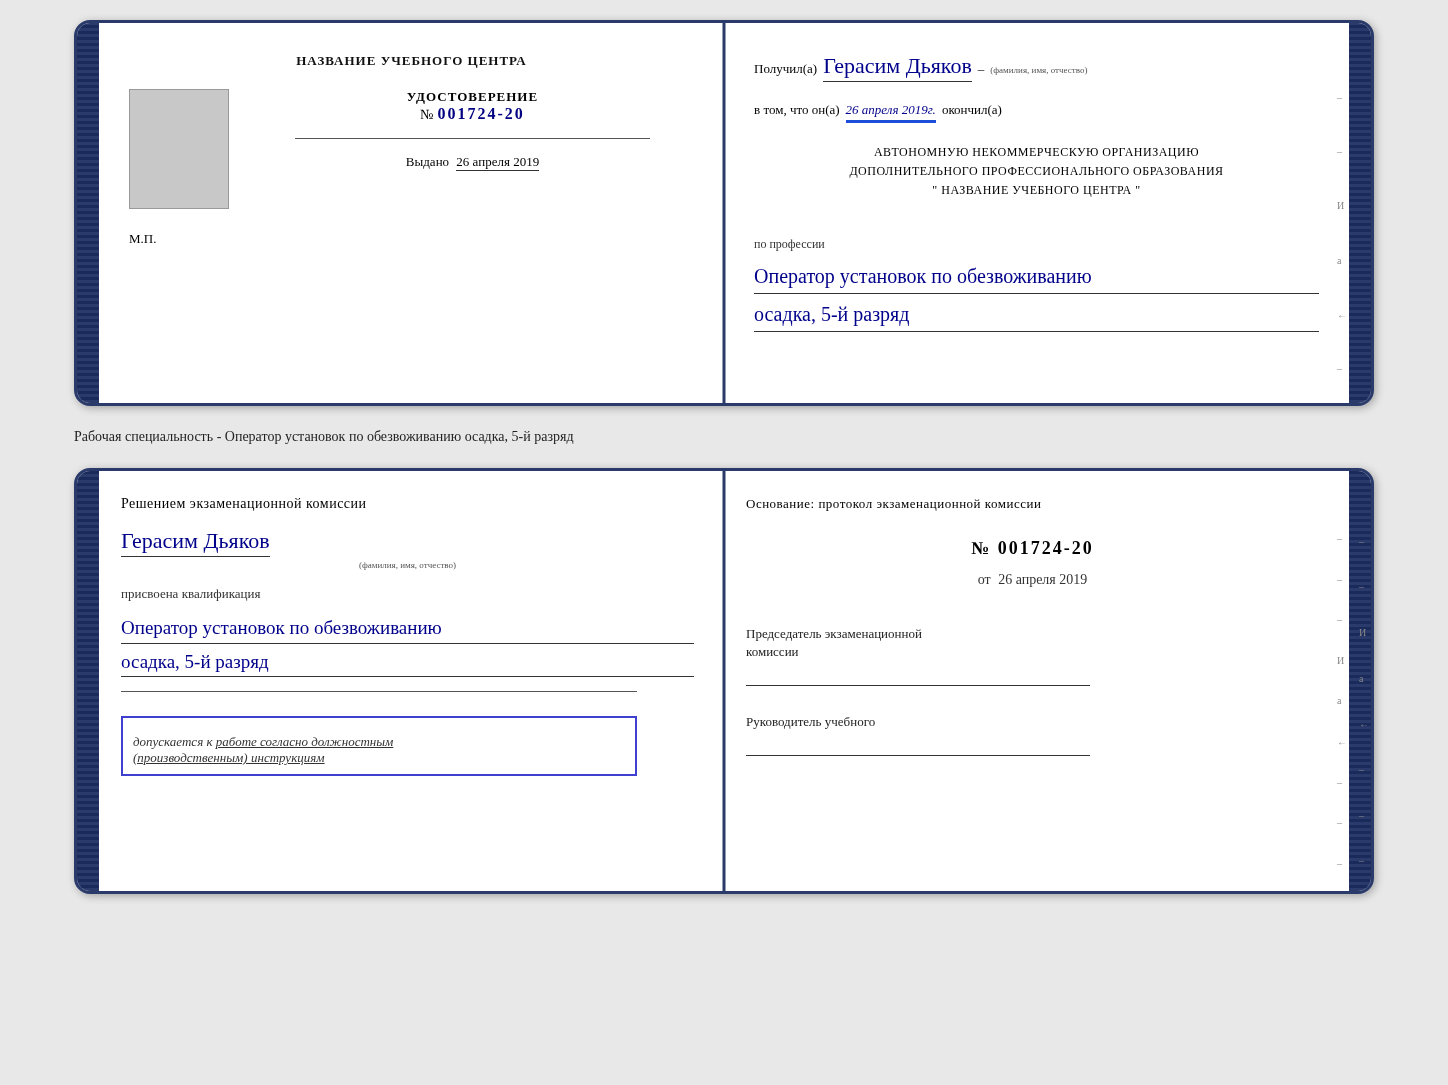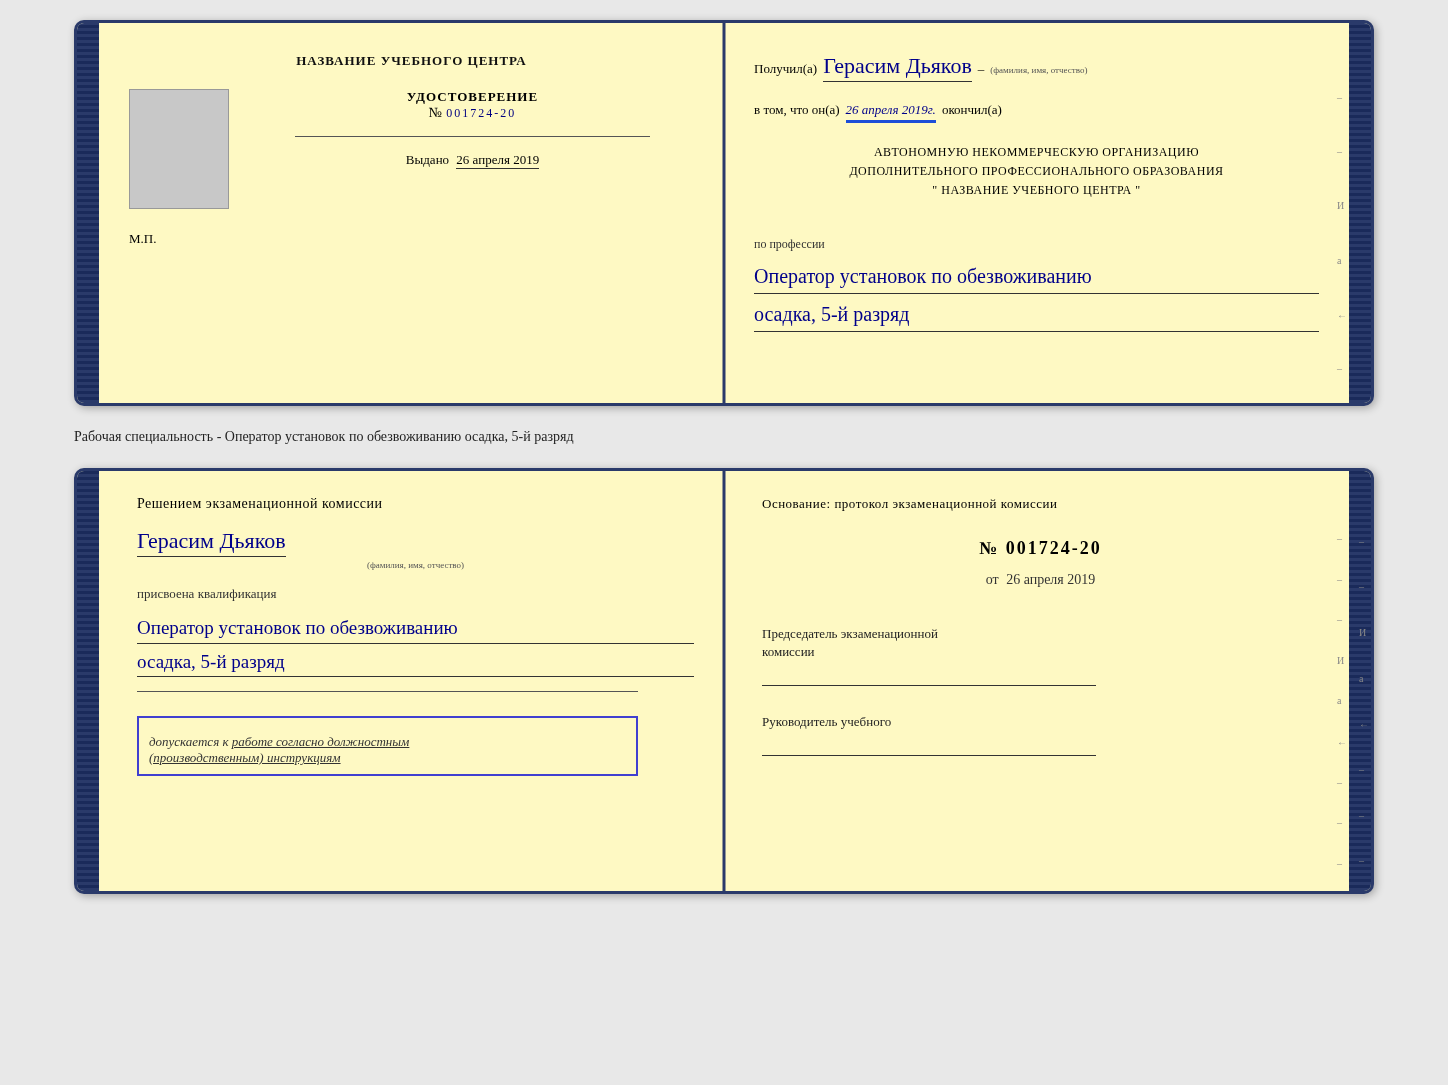--- a/index.html
+++ b/index.html
@@ -15,23 +15,23 @@
       display: flex;
       flex-direction: column;
       gap: 18px;
       align-items: center;
     }
 
     
     .cert-book {
       display: flex;
       width: 1300px;
-      background: #fef9c3;
+      background: #ffffff;
       border: 3px solid #2a3a6a;
-      border-radius: 10px;
+      border-radius: 16px;
       box-shadow: 2px 2px 8px rgba(0,0,0,0.3);
       position: relative;
       overflow: hidden;
     }
 
     .cert-book::after {
       content: '';
       position: absolute;
       left: 50%;
       top: 0;
@@ -91,22 +91,22 @@
       margin-right: 15px;
     }
 
     .cert-number-label {
       font-size: 13px;
       font-weight: bold;
       letter-spacing: 1px;
     }
 
     .cert-number-value {
-      font-size: 12px;
-      font-weight: normal;
+      font-size: 16px;
+      font-weight: bold;
       color: #000080;
       letter-spacing: 2px;
     }
 
     .mp-label {
       font-size: 13px;
       margin-top: 10px;
     }
 
     .received-name {
@@ -163,21 +163,21 @@
       font-size: 14px;
       color: #222;
       text-align: left;
       width: 1300px;
       padding: 5px 0;
     }
 
     
     .bottom-left, .bottom-right {
       flex: 1;
-      padding: 25px 30px 20px 38px;
+      padding: 25px 30px 20px 22px;
       min-height: 420px;
       display: flex;
       flex-direction: column;
       gap: 8px;
     }
 
     .decision-title {
       font-size: 14px;
       letter-spacing: 0.5px;
       margin-bottom: 8px;

